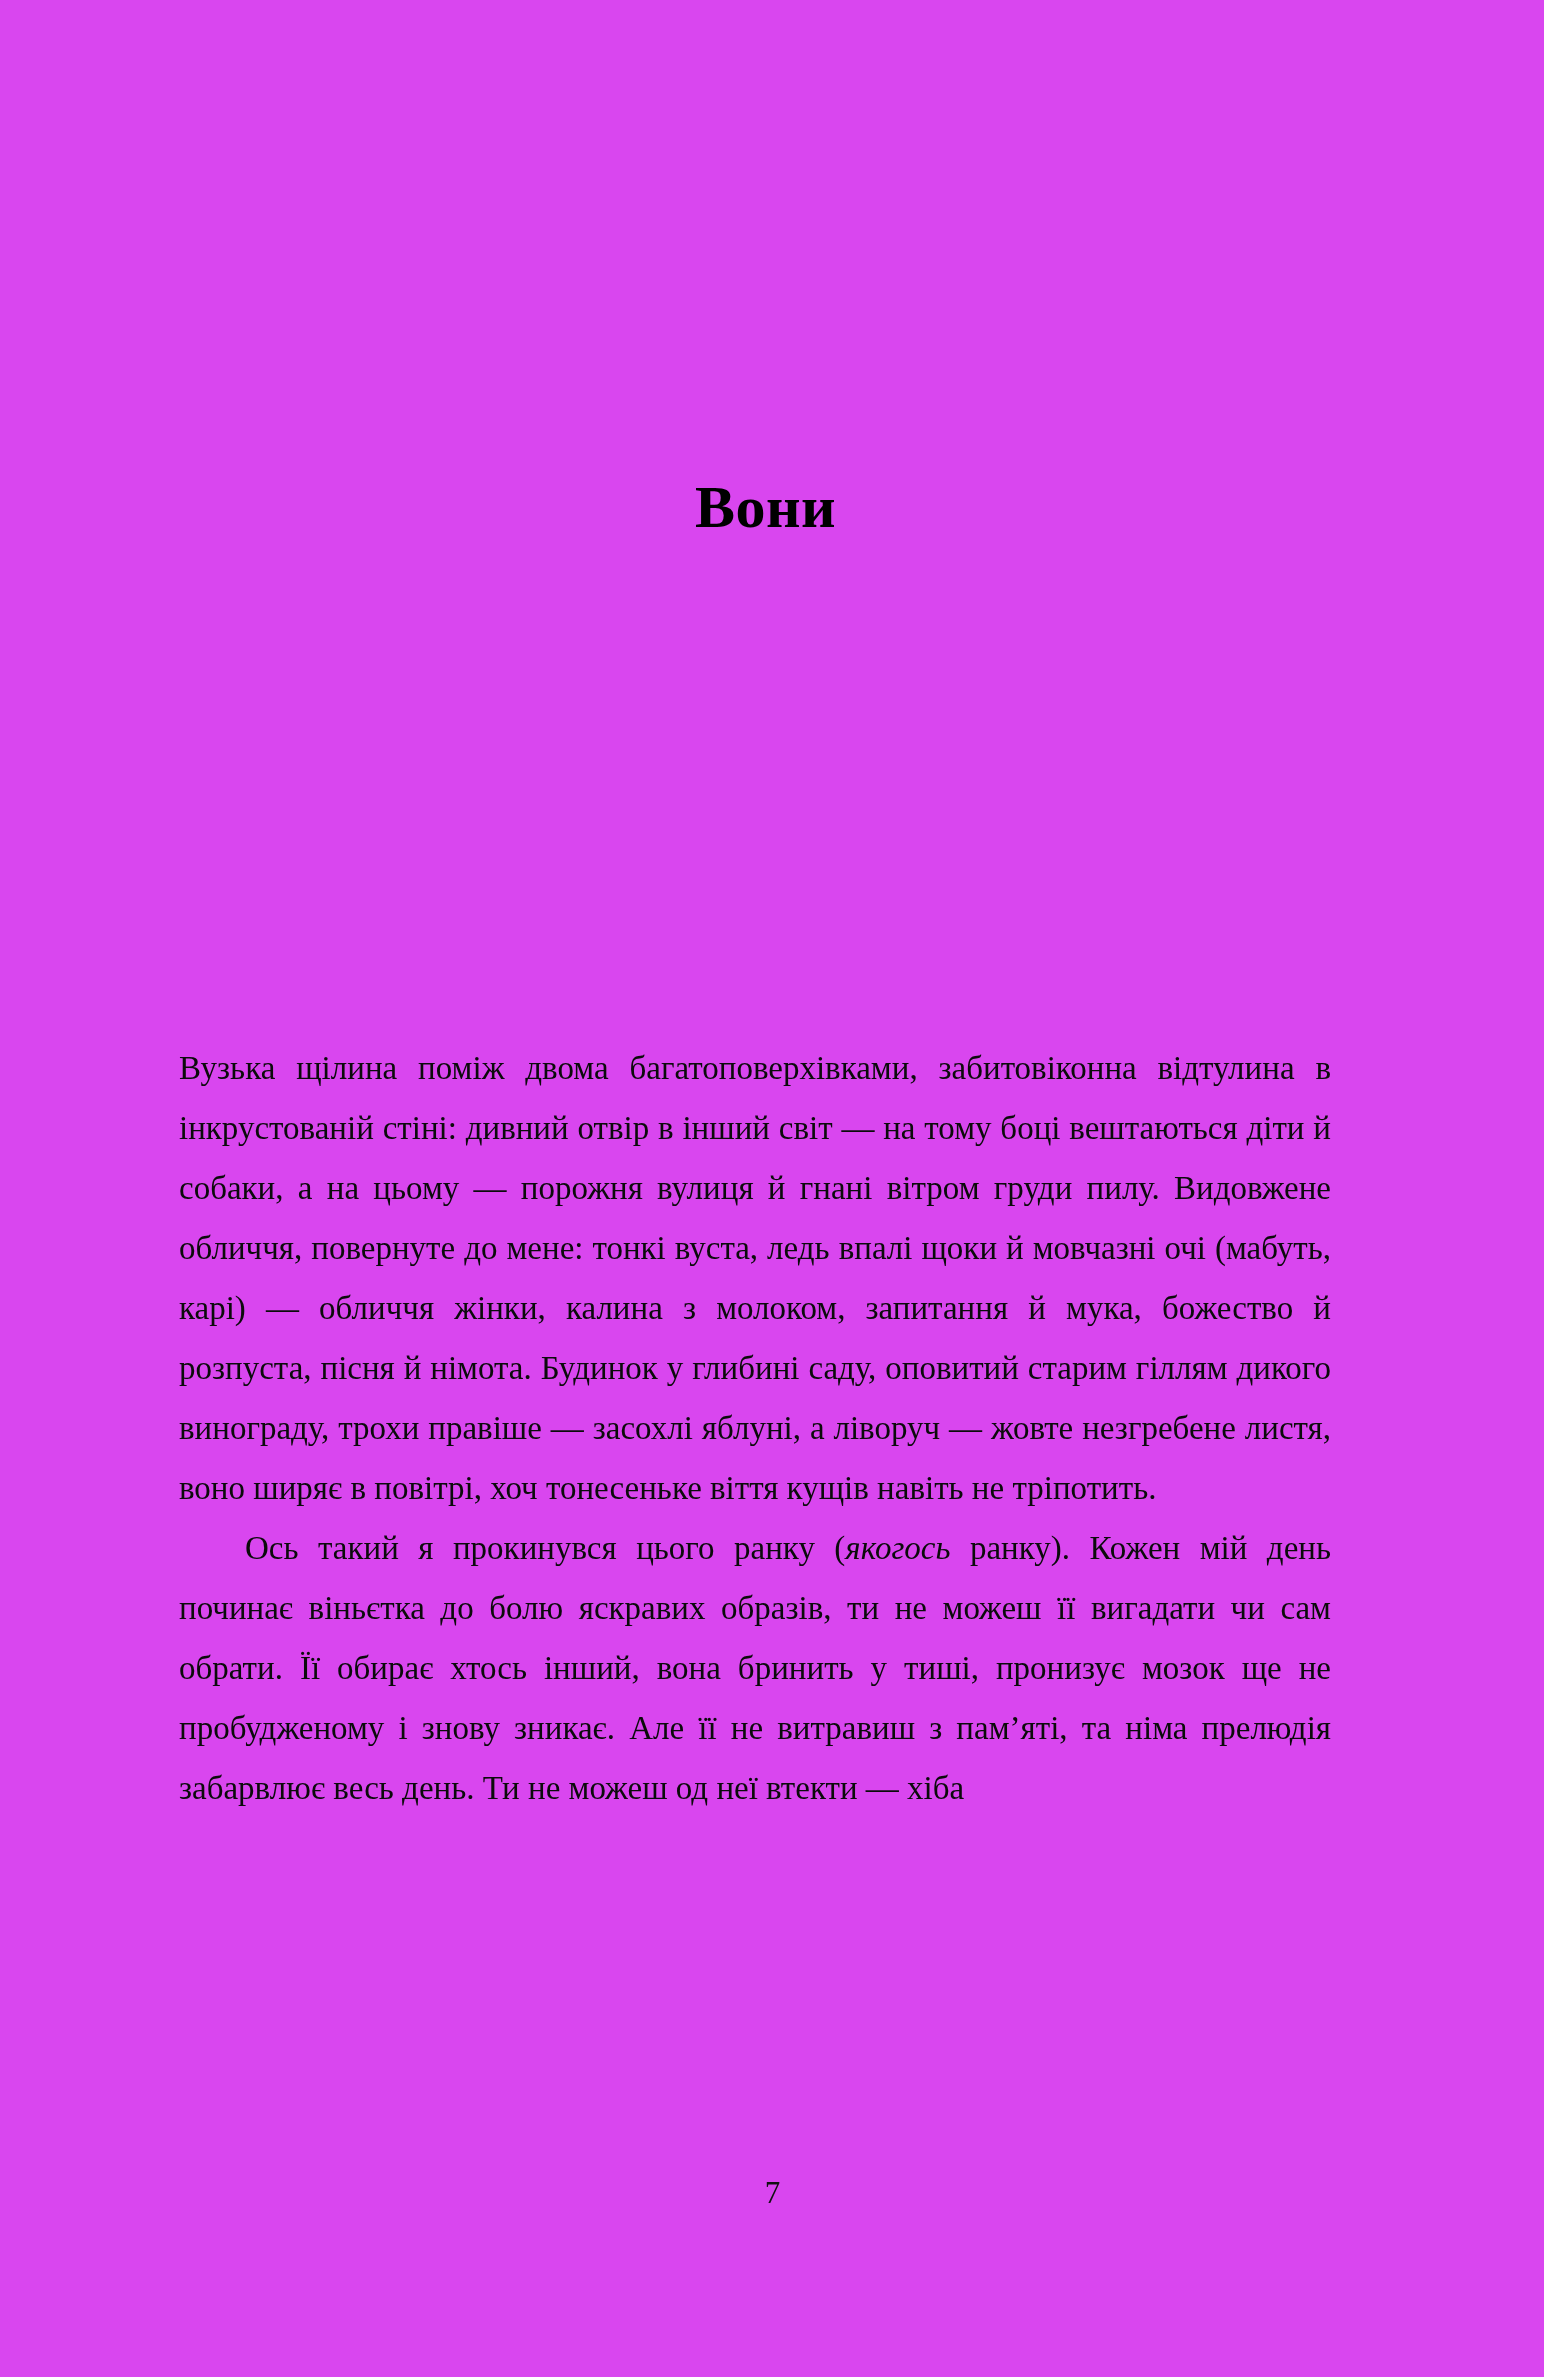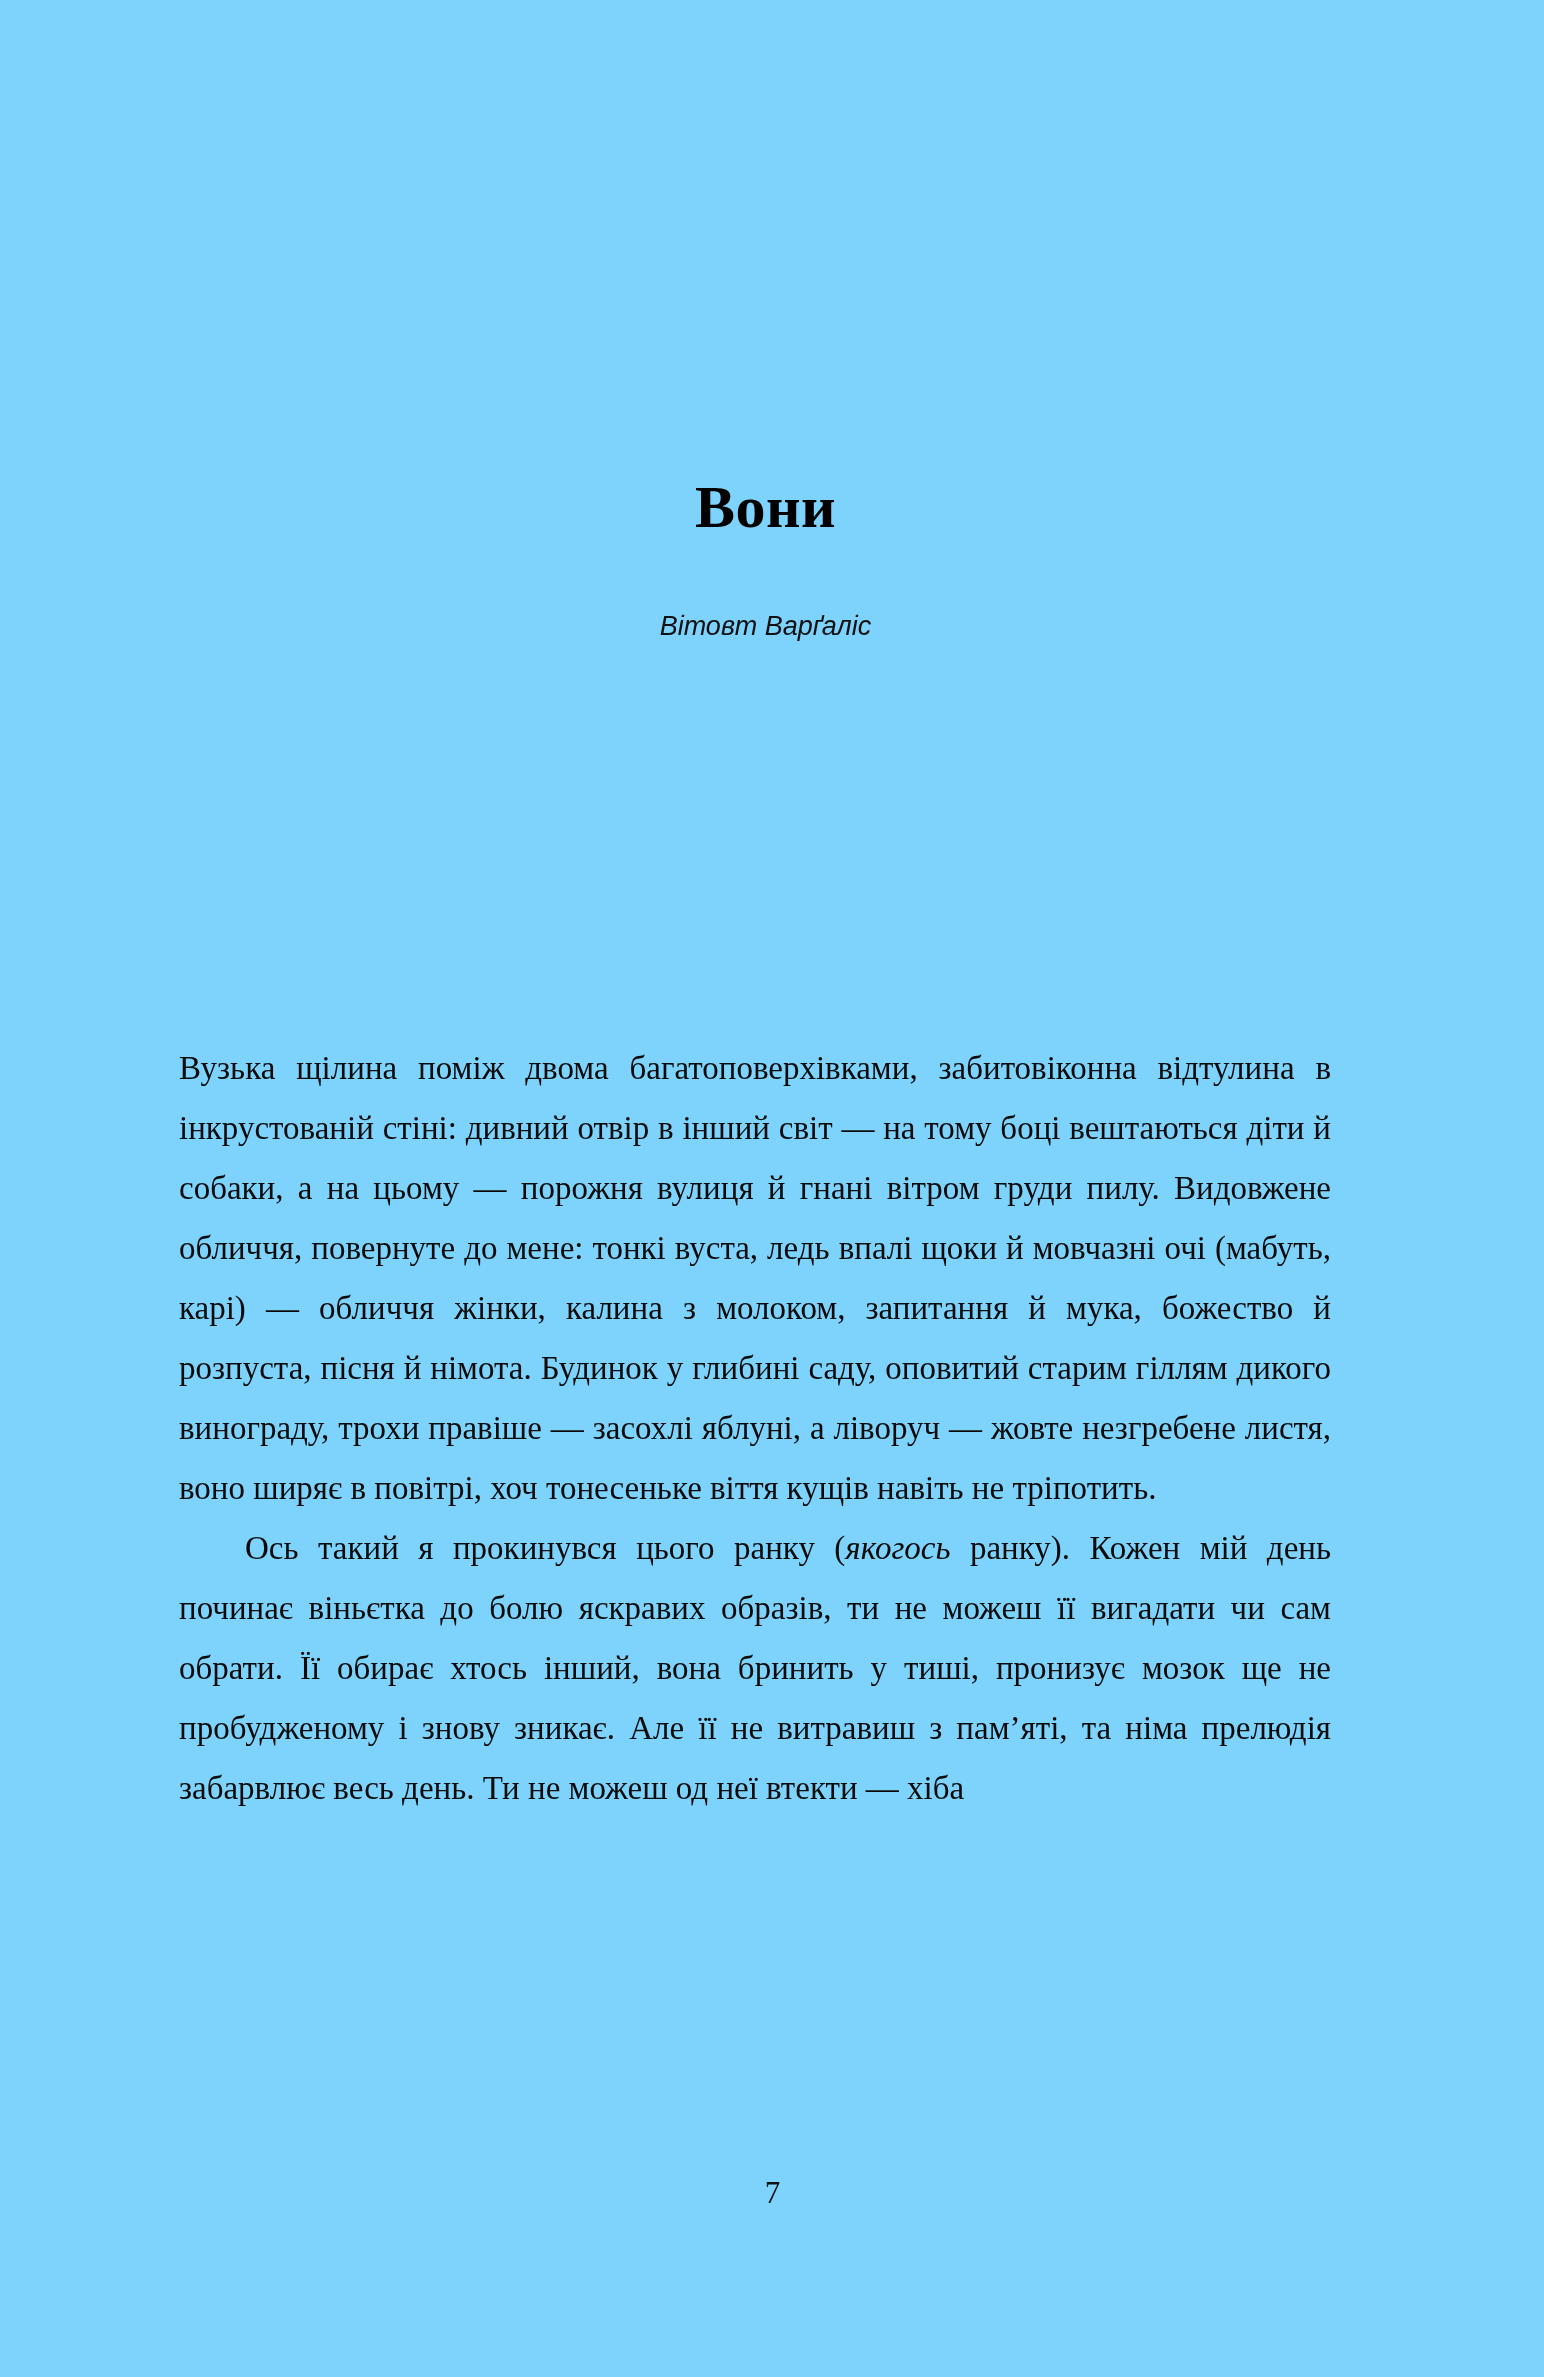--- a/index.html
+++ b/index.html
@@ -15,21 +15,21 @@
     color: #0b0b0b;
     overflow: hidden;
   }
 
   .page {
     position: absolute;
     left: 0;
     top: 0;
     width: 1545px;
     height: 2377px;
-    background: #7dd3fc;
+    background: #d946ef;
   }
 
   
   .chapter-head {
     position: absolute;
     left: 190px;
     top: 473px;
     width: 1151px;
     text-align: center;
   }
@@ -96,21 +96,20 @@
 </style>
 </head>
 <body>
 
 <div class="page">
 
   <div class="chapter-head">
     <h1 class="chapter-title">Вони</h1>
 
     <div class="chapter-byline">
-      <span class="byline-line">Вітовт Варґаліс</span>
     </div>
   </div>
 
   <div class="body-text">
       <p>Вузька щілина поміж двома багатоповерхівками, забитовіконна відтулина в інкрустованій стіні: дивний отвір в інший світ — на тому боці вештаються діти й собаки, а на цьому — порожня вулиця й гнані вітром груди пилу. Видовжене обличчя, повернуте до мене: тонкі вуста, ледь впалі щоки й мовчазні очі (мабуть, карі) — обличчя жінки, калина з молоком, запитання й мука, божество й розпуста, пісня й німота. Будинок у глибині саду, оповитий старим гіллям дикого винограду, трохи правіше — засохлі яблуні, а ліворуч — жовте незгребене листя, воно ширяє в повітрі, хоч тонесеньке віття кущів навіть не тріпотить.</p>
       <p>Ось такий я прокинувся цього ранку (<em class="emph">якогось</em> ранку). Кожен мій день починає віньєтка до болю яскравих образів, ти не можеш її вигадати чи сам обрати. Її обирає хтось інший, вона бринить у тиші, пронизує мозок ще не пробудженому і знову зникає. Але її не витравиш з пам’яті, та німа прелюдія забарвлює весь день. Ти не можеш од неї втекти — хіба</p>
     </div>
 
   <div class="folio">7</div>
 

